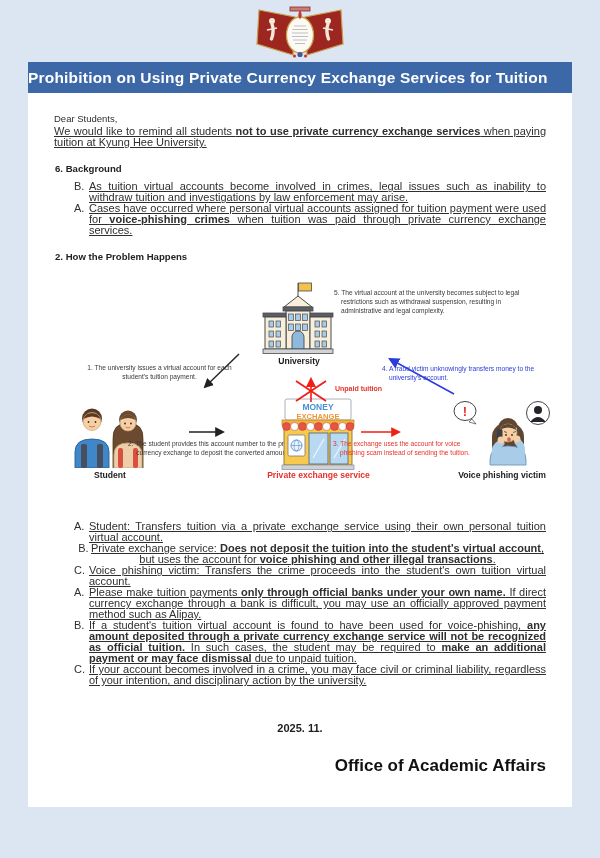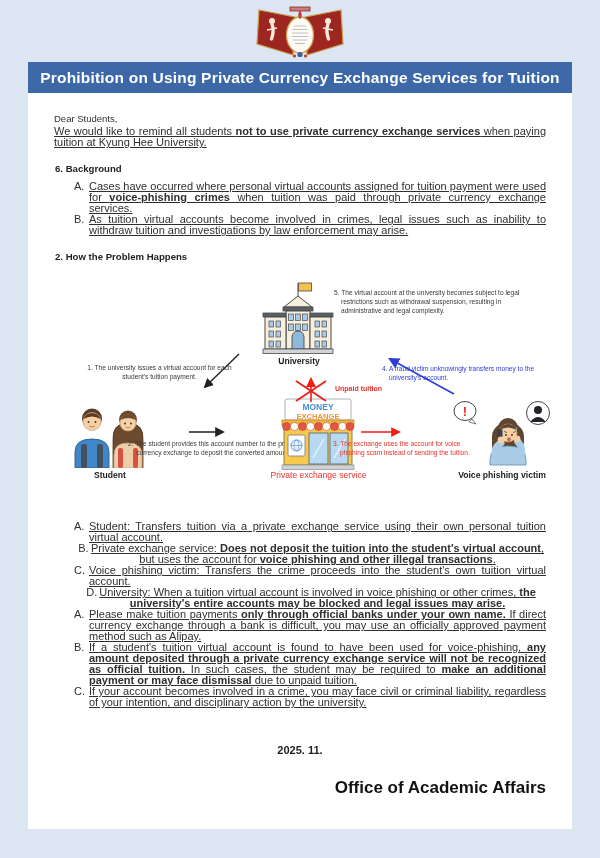--- a/index.html
+++ b/index.html
@@ -6,40 +6,40 @@
   body{
     width:600px;height:858px;overflow:hidden;
     background:var(--page_bg,#dbe6f2);
     font-family:"Liberation Sans",sans-serif;
     color:var(--text,#2f2f2f);
   }
   .emblem-wrap{height:60px;display:flex;justify-content:center;align-items:center;padding-top:2px;}
   .sheet{margin:0 28px;}
   .title-bar{
     background:var(--bar,#3c68a8);height:31px;
-    display:flex;align-items:center;justify-content:center;
+    display:flex;align-items:center;justify-content:flex-start;
     color:#ffffff;font-weight:bold;font-size:15.5px;letter-spacing:.2px;
   }
   .card{background:#ffffff;padding:18px 26px 14px;}
   .para,.li{font-size:11px;line-height:11px;margin:0;text-align:justify;text-decoration:underline;}
   .salutation{margin:0;font-size:9.5px;line-height:15.2px;}
   h3{font-size:9.6px;line-height:14px;margin:14px 0 5px 1px;color:#222;}
   .li{padding-left:35px;}
   .mk{display:inline-block;width:15px;margin-left:-15px;}
   .center-wrap{text-align:center;}
   
   .diagram{position:relative;height:246px;margin:2px -26px 6px;padding-left:48px;}
   .diagram .abs{position:absolute;}
   .note{position:absolute;font-size:6.6px;line-height:8.7px;color:#3a3a3a;}
   .note.center{text-align:center;}
   .note.hang{padding-left:7px;text-indent:-7px;}
   .note.red{color:var(--red,#e8312b);}
   .note.blue{color:var(--blue,#2b3cdb);}
   .icon-label{position:absolute;font-size:8.6px;font-weight:600;text-align:center;color:#1c1c1c;}
-  .exchange-label{color:var(--red,#e8312b);font-weight:400;}
+  .exchange-label{color:var(--red,#e8312b);font-weight:700;}
   .unpaid{position:absolute;font-size:7px;font-weight:600;color:var(--red,#e8312b);}
   
   .date-line{text-align:center;font-weight:700;font-size:11px;margin-top:36px;color:#1d1d1d;}
   .signature-line{text-align:right;font-weight:700;font-size:17px;margin-top:22px;color:#111;}
   .hidden-defs{position:absolute;width:0;height:0;overflow:hidden;}
 </style>
 </head>
 <body>
 
 <svg class="hidden-defs" aria-hidden="true">
@@ -87,22 +87,22 @@
     <div class="title-bar">
       <span>Prohibition on Using Private Currency Exchange Services for Tuition</span>
     </div>
 
     <div class="card">
 
       <p class="salutation">Dear Students,</p>
       <p class="para"><span>We would like to remind all students </span><span style="font-weight: 700;">not to use private currency exchange services</span><span> when paying tuition at Kyung Hee University.</span></p>
 
       <h3>6. Background</h3>
+      <div class="li"><span class="mk">B.</span><span><span>As tuition virtual accounts become involved in crimes, legal issues such as inability to withdraw tuition and investigations by law enforcement may arise.</span></span></div>
       <div class="li"><span class="mk">A.</span><span><span>Cases have occurred where personal virtual accounts assigned for tuition payment were used for </span><span style="font-weight: 700;">voice-phishing crimes</span><span> when tuition was paid through private currency exchange services.</span></span></div>
-      <div class="li"><span class="mk">B.</span><span><span>As tuition virtual accounts become involved in crimes, legal issues such as inability to withdraw tuition and investigations by law enforcement may arise.</span></span></div>
 
       <h3>2. How the Problem Happens</h3>
 
       <div class="diagram">
 
         <svg class="abs" style="left:234px;top:12px" width="72" height="74" viewBox="0 0 72 74">
           <line x1="36" y1="2" x2="36" y2="16" stroke="#4a4a4a" stroke-width="1"></line>
           <rect x="36.5" y="2" width="13" height="8" fill="#f2c14e" stroke="#4a4a4a" stroke-width="0.8"></rect>
           <polygon points="22,26 36,15 50,26" fill="#f7efdb" stroke="#4a4a4a" stroke-width="1"></polygon>
           <rect x="21" y="26" width="30" height="4" fill="#5a5f66" stroke="#4a4a4a" stroke-width="0.8"></rect>
@@ -241,21 +241,20 @@
           <ellipse cx="57" cy="40.5" rx="1.8" ry="2.3" fill="#c96a55"></ellipse>
           <path d="M64.5,28 q1.5,2 0,3.4 q-1.5,-1.4 0,-3.4" fill="#7fb3e0"></path>
         </svg>
         <div class="icon-label" style="left:406px;top:201px;width:136px">Voice phishing victim</div>
 
       </div>
 
       <div class="li"><span class="mk">A.</span><span><span>Student: Transfers tuition via a private exchange service using their own personal tuition virtual account.</span></span></div>
       <div class="li center-wrap"><span class="mk">B.</span><span><span>Private exchange service: </span><span style="font-weight: 700; text-decoration: underline;">Does not deposit the tuition into the student's virtual account</span><span>, but uses the account for </span><span style="font-weight: 700; text-decoration: underline;">voice phishing and other illegal transactions</span><span>.</span></span></div>
       <div class="li"><span class="mk">C.</span><span><span>Voice phishing victim: Transfers the crime proceeds into the student's own tuition virtual account.</span></span></div>
-      <div class="li center-wrap"><span class="mk">D.</span><span><span>University: When a tuition virtual account is involved in voice phishing or other crimes, </span><span style="font-weight: 700;">the university's entire accounts may be blocked and legal issues may arise.</span></span></div>
 
       <div class="li"><span class="mk">A.</span><span><span>Please make tuition payments </span><span style="font-weight: 700;">only through official banks under your own name.</span><span> If direct currency exchange through a bank is difficult, you may use an officially approved payment method such as Alipay.</span></span></div>
       <div class="li"><span class="mk">B.</span><span><span style="text-decoration: underline;">If a student's tuition virtual account is found to have been used for voice-phishing, </span><span style="font-weight: 700; text-decoration: underline;">any amount deposited through a private currency exchange service will not be recognized as official tuition.</span><span> In such cases, the student may be required to </span><span style="font-weight: 700; text-decoration: underline;">make an additional payment or may face dismissal</span><span> due to unpaid tuition.</span></span></div>
       <div class="li"><span class="mk">C.</span><span><span>If your account becomes involved in a crime, you may face civil or criminal liability, regardless of your intention, and disciplinary action by the university.</span></span></div>
 
       <p class="date-line">2025. 11.</p>
       <p class="signature-line">Office of Academic Affairs</p>
 
     </div>
   </div>

